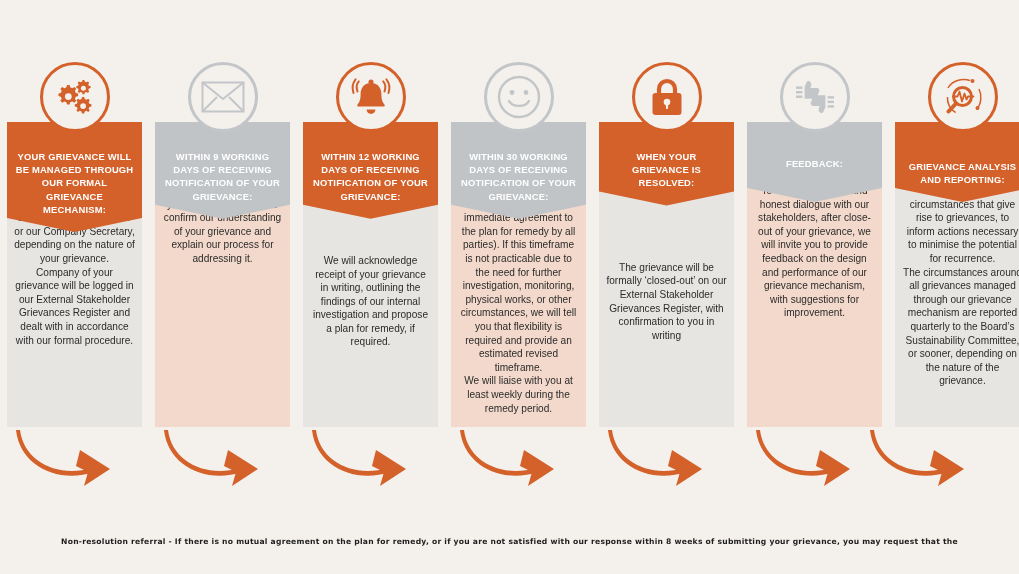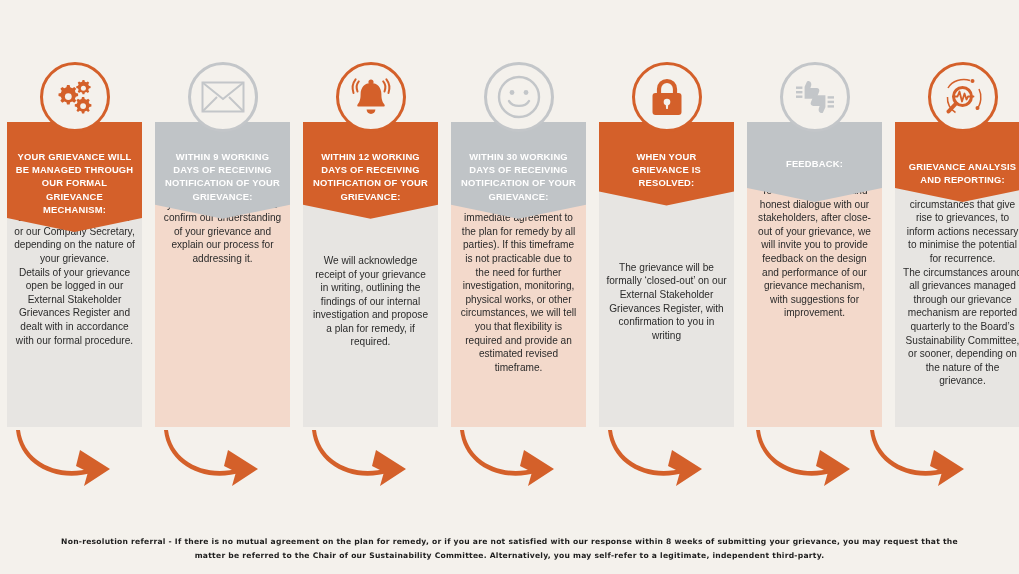--- a/index.html
+++ b/index.html
@@ -103,21 +103,21 @@
           <circle cx="28.4" cy="10.3" r="2.5" fill="#f4f1ec"></circle>
           <path d="M27 19 l2.2 0 .5 2 1.8 .75 1.7-1.1 1.55 1.55 -1.1 1.7 .75 1.8 2 .5 0 2.2 -2 .5 -.75 1.8 1.1 1.7 -1.55 1.55 -1.7-1.1 -1.8 .75 -.5 2 -2.2 0 -.5-2 -1.8-.75 -1.7 1.1 -1.55-1.55 1.1-1.7 -.75-1.8 -2-.5 0-2.2 2-.5 .75-1.8 -1.1-1.7 1.55-1.55 1.7 1.1 1.8-.75z"></path>
           <circle cx="28.1" cy="28.1" r="2.9" fill="#f4f1ec"></circle>
         </g>
           </svg>
         </div>
       </div>
       <div class="body grey">
         <span class="inner">
           <span style="display:block">Your point of contact will be our Stakeholder Engagement Coordinator or our Company Secretary, depending on the nature of your grievance.</span>
-          <span style="display:block">Details of your grievance open be logged in our External Stakeholder Grievances Register and dealt with in accordance with our formal procedure.</span>
+          <span style="display:block">Company of your grievance will be logged in our External Stakeholder Grievances Register and dealt with in accordance with our formal procedure.</span>
         </span>
       </div>
       <div class="header orange">
         <span>YOUR GRIEVANCE WILL BE MANAGED THROUGH OUR FORMAL GRIEVANCE MECHANISM:</span>
       </div>
     </div>
     <div class="col" style="left: 155px;">
       <div class="icon-wrap">
         <div class="icon-circle grey">
           <svg width="44" height="32" viewBox="0 0 44 32">
@@ -169,20 +169,21 @@
         <circle cx="22" cy="22" r="20" fill="none" stroke="#c3c6c9" stroke-width="2.4"></circle>
         <circle cx="15" cy="17.5" r="2.4" fill="#c3c6c9"></circle>
         <circle cx="29" cy="17.5" r="2.4" fill="#c3c6c9"></circle>
         <path d="M12 26 C 15.5 32.5, 28.5 32.5, 32 26" fill="none" stroke="#c3c6c9" stroke-width="2.4" stroke-linecap="round"></path>
       </svg>
         </div>
       </div>
       <div class="body peach">
         <span class="inner">
           <span style="display:block">Your grievance will be resolved (this assumes immediate agreement to the plan for remedy by all parties). If this timeframe is not practicable due to the need for further investigation, monitoring, physical works, or other circumstances, we will tell you that flexibility is required and provide an estimated revised timeframe.</span>
+          <span style="display:block">We will liaise with you at least weekly during the remedy period.</span>
         </span>
       </div>
       <div class="header grey">
         <span>WITHIN 30 WORKING DAYS OF RECEIVING NOTIFICATION OF YOUR GRIEVANCE:</span>
       </div>
     </div>
     <div class="col" style="left: 599px;">
       <div class="icon-wrap">
         <div class="icon-circle orange">
           <svg width="36" height="42" viewBox="0 0 36 42">
@@ -280,14 +281,13 @@
         <use href="#arrowShape" x="758" y="3"></use>
       </g>
     <g>
         <use href="#arrowShape" x="872" y="3"></use>
       </g>
   </svg>
 </div>
 
 <div class="footer">
   <div>Non-resolution referral - If there is no mutual agreement on the plan for remedy, or if you are not satisfied with our response within 8 weeks of submitting your grievance, you may request that the</div>
-  <div>matter be referred to the Chair of our Sustainability Committee. Alternatively, you may self-refer to a legitimate, independent third-party.</div>
 </div>
 
 </body></html>

